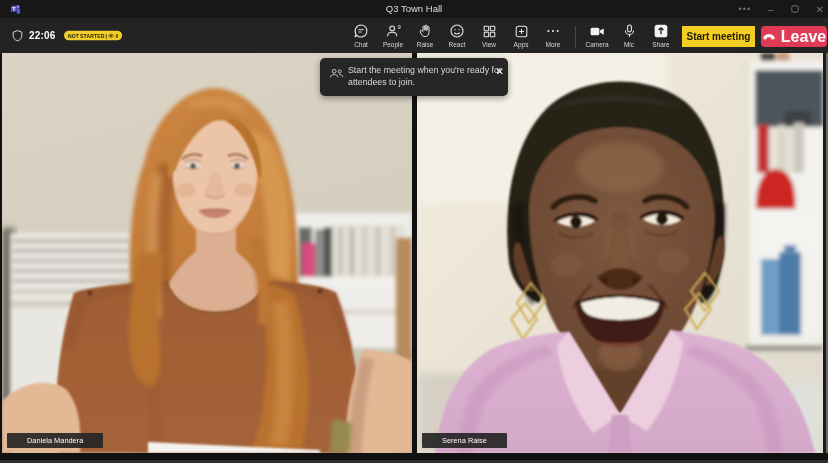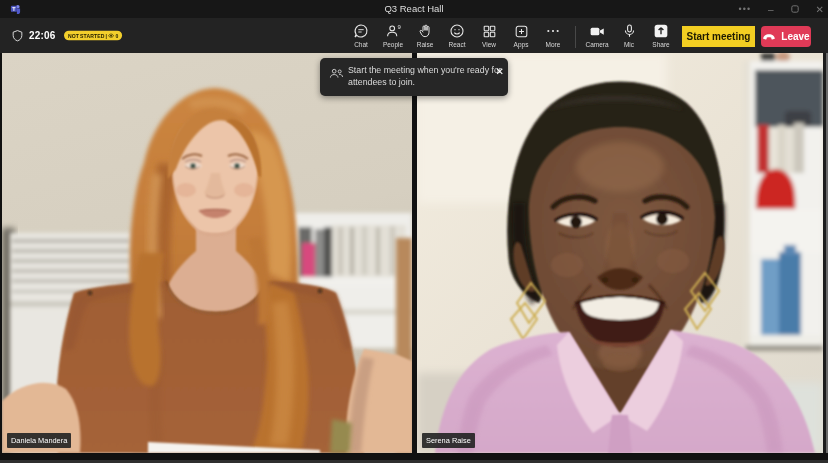--- a/index.html
+++ b/index.html
@@ -11,47 +11,47 @@
   .tbleft{position:absolute;left:11px;top:0;height:35px;display:flex;align-items:center;}
   .timer{color:#fff;font-size:10px;font-weight:bold;margin-left:5px;letter-spacing:0.2px;}
   .badge{margin-left:8px;background:#f3cf2c;color:#262200;font-size:5.8px;font-weight:bold;
          border-radius:7px;padding:2.5px 4.5px;display:flex;align-items:center;letter-spacing:0.1px;transform:scale(0.88);transform-origin:0 50%;}
   .tbicons{position:absolute;top:0;height:35px;display:flex;}
   .tbitem{width:32px;display:flex;flex-direction:column;align-items:center;justify-content:center;color:#e6e6e6;}
   .tbitem .lbl{font-size:6.5px;color:#d8d8d8;margin-top:2px;}
   .sep{position:absolute;left:575px;top:8px;width:1px;height:22px;background:#484848;}
   .btn-start{position:absolute;left:682px;top:8px;width:73px;height:21px;background:#f3ce22;
      border-radius:0;color:#1f1b00;font-size:10px;font-weight:bold;display:flex;align-items:center;justify-content:center;}
-  .btn-leave{position:absolute;left:761px;top:8px;width:50px;height:21px;background:#e03a57;
-     border-radius:4px;color:#fff;font-size:10px;font-weight:bold;display:flex;align-items:center;justify-content:center;gap:5px;}
+  .btn-leave{position:absolute;left:761px;top:8px;width:66px;height:21px;background:#e03a57;
+     border-radius:4px;color:#fff;font-size:16px;font-weight:bold;display:flex;align-items:center;justify-content:center;gap:5px;}
   .stage{position:absolute;left:0;top:53px;width:828px;height:400px;background:#111;}
   .tileL{position:absolute;left:2px;top:0;width:410px;height:400px;overflow:hidden;}
   .tileR{position:absolute;left:417px;top:0;width:406px;height:400px;overflow:hidden;}
   .edgeR{position:absolute;left:823px;top:0;width:5px;height:400px;background:#1c1c1c;}
   .edgeR2{position:absolute;left:826px;top:0;width:2px;height:400px;background:#6b6b6b;}
   .nametag{position:absolute;background:rgba(37,37,37,0.92);color:#fff;font-size:7.4px;
-     padding:3px 4px;border-radius:1px;}
+     padding:3px 20px;border-radius:1px;}
   .tooltip{position:absolute;left:320px;top:5px;width:188px;height:38px;background:#262626;
      border-radius:5px;color:#dcdcdc;font-size:8.8px;box-shadow:0 2px 6px rgba(0,0,0,.4);}
   .tooltip .tx{position:absolute;left:28px;top:6px;line-height:12px;white-space:nowrap;}
   .tooltip .ic{position:absolute;left:9px;top:9px;}
   .tooltip .x{position:absolute;right:4px;top:8px;color:#fff;font-size:10px;}
   .bottombar{position:absolute;left:0;top:453px;width:828px;height:10px;background:#111;}
   .bottombar2{position:absolute;left:0;top:460px;width:828px;height:3px;background:#2e2e2e;}
 </style>
 </head>
 <body>
 <div class="titlebar">
   <svg width="11" height="11" style="position:absolute;left:10px;top:4px" viewBox="0 0 24 24">
     <circle cx="17" cy="6" r="4" fill="#7b83eb"></circle>
     <rect x="2" y="4" width="13" height="13" rx="2" fill="#4b53bc"></rect>
     <path d="M5 8h7M8.5 8v7" stroke="#fff" stroke-width="2"></path>
     <path d="M15 10h7v7c0 3-2 5-5 5h-2z" fill="#5059c9"></path>
   </svg>
-  <div class="title">Q3 React Hall</div>
+  <div class="title">Q3 Town Hall</div>
   <div style="position:absolute;right:4px;top:0;height:18px;display:flex;align-items:center;gap:17px;color:#757575;">
     <span style="font-size:9px;letter-spacing:1px;">•••</span>
     <span style="font-size:10px;">–</span>
     <svg width="8" height="8" viewBox="0 0 10 10">
         <rect x="1" y="1" width="8" height="8" rx="2" fill="none" stroke="#757575" stroke-width="1.2"></rect>
       </svg>
     <span style="font-size:10px;">✕</span>
   </div>
 </div>
 

